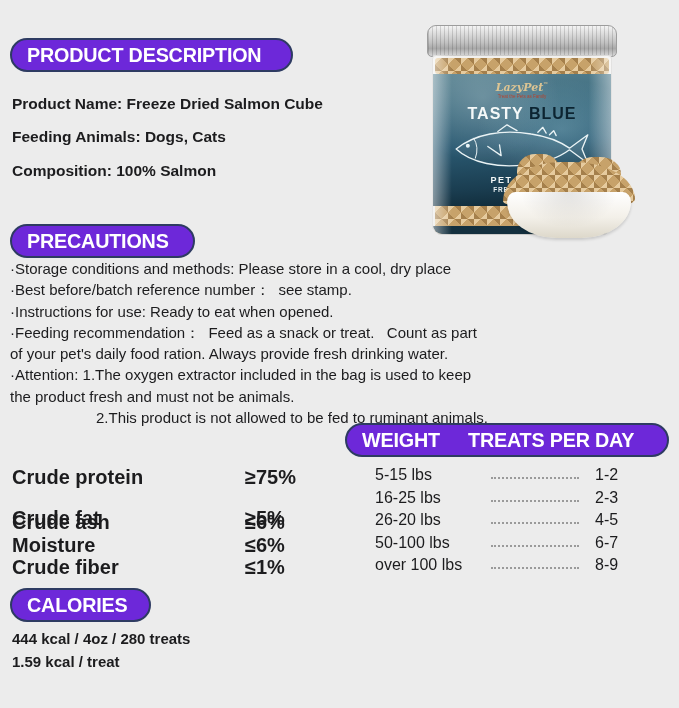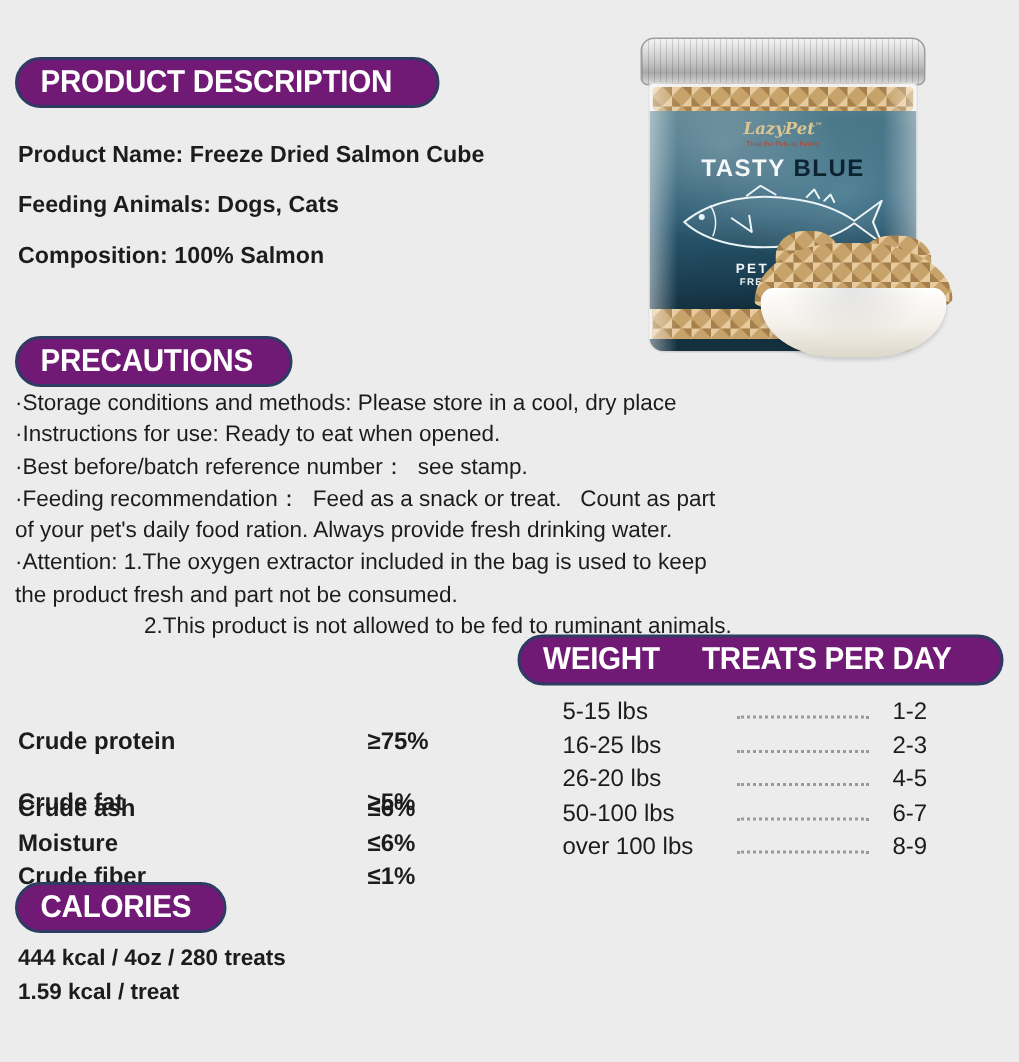--- a/index.html
+++ b/index.html
@@ -9,21 +9,21 @@
     font-family:"Liberation Sans", sans-serif;
     color:#1c1c1e;
     position:relative;
     overflow:hidden;
   }
   .page{position:absolute;inset:0;}
 
   
   .pill{
     position:absolute;
-    background:#701a75;
+    background:#6d28d9;
     border:2px solid #2e3b62;
     border-radius:19px;
     height:34px;
     display:flex;align-items:center;
     padding:0 15px;
     box-sizing:border-box;
     white-space:nowrap;
   }
   .pill-t{
     color:#ffffff;
@@ -47,23 +47,22 @@
     line-height:21.3px;
     white-space:pre;
   }
   .prec-wrap{position:absolute;left:10px;top:258px;}
   .prec-line.indent{padding-left:86px;}
 
   
   .nut-row{
     position:absolute;left:12px;width:310px;
     display:flex;
-    font-size:16px;font-weight:bold;
-    white-space:nowrap;
-    margin-top:20px;
+    font-size:20px;font-weight:bold;
+    white-space:nowrap;
   }
   .nut-name{width:233px;}
   
   .wt-row{
     position:absolute;left:375px;width:262px;
     display:flex;align-items:flex-end;
     font-size:16px;font-weight:normal;
     white-space:nowrap;
   }
   .wt-weight{min-width:112px;}
@@ -209,26 +208,26 @@
     <div class="bowl-bump-b cubes"></div>
     <div class="bowl-mound cubes"></div>
     <div class="bowl"></div>
   </div>
 
   <div class="pill" style="left:10px;top:224px;">
     <span class="pill-t">PRECAUTIONS</span>
   </div>
   <div class="prec-wrap">
     <div class="prec-line">·Storage conditions and methods: Please store in a cool, dry place</div>
+    <div class="prec-line">·Best before/batch reference number：  see stamp.</div>
     <div class="prec-line">·Instructions for use: Ready to eat when opened.</div>
-    <div class="prec-line">·Best before/batch reference number：  see stamp.</div>
     <div class="prec-line">·Feeding recommendation：  Feed as a snack or treat.   Count as part</div>
     <div class="prec-line">of your pet's daily food ration. Always provide fresh drinking water.</div>
     <div class="prec-line">·Attention: 1.The oxygen extractor included in the bag is used to keep</div>
-    <div class="prec-line">the product fresh and part not be consumed.</div>
+    <div class="prec-line">the product fresh and must not be animals.</div>
     <div class="prec-line indent">2.This product is not allowed to be fed to ruminant animals.</div>
   </div>
 
   <div id="nut-rows">
     <div class="nut-row">
       <span class="nut-name">Crude protein</span>
       <span class="nut-val">≥75%</span>
     </div>
     <div class="nut-row">
       <span class="nut-name">Crude fat</span>

